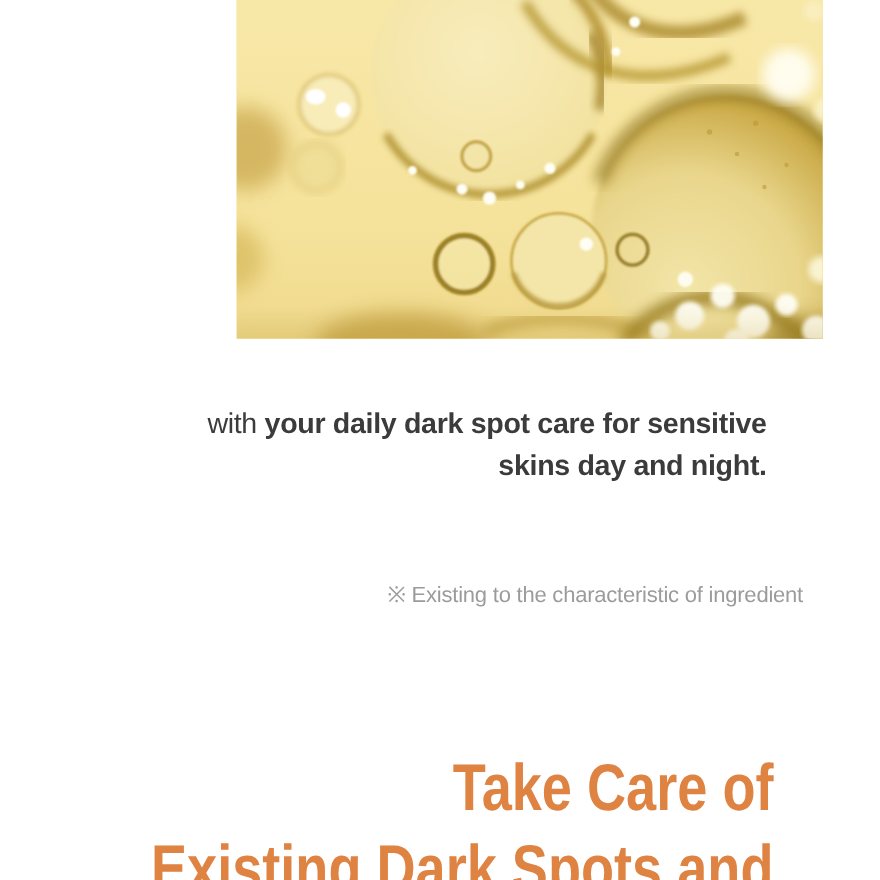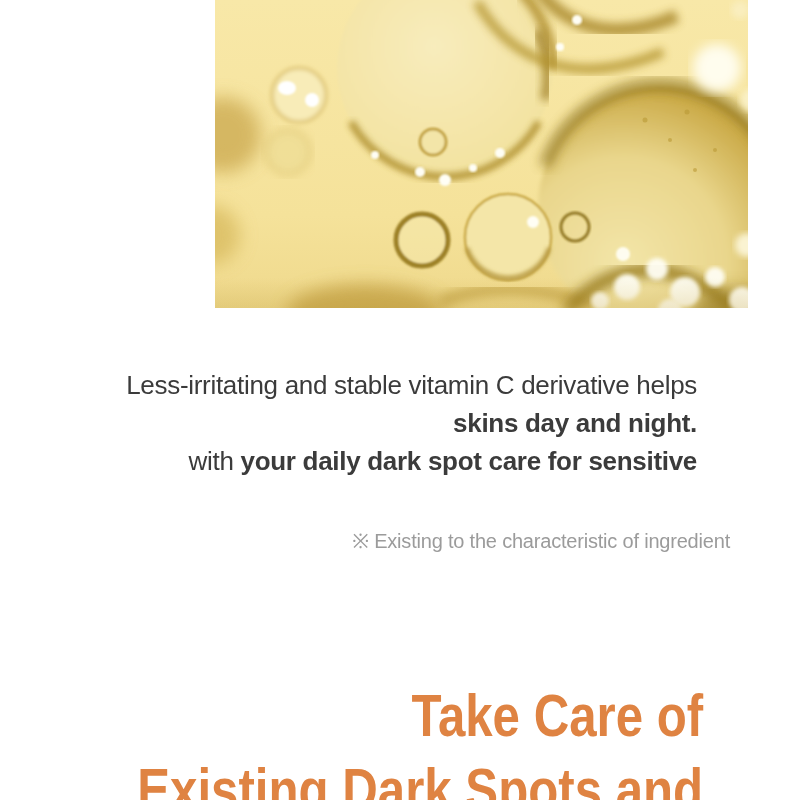--- a/index.html
+++ b/index.html
@@ -147,23 +147,22 @@
       <circle cx="502" cy="68" r="24" fill="#FFFDEE" filter="url(#b6)"></circle>
       <circle cx="536" cy="100" r="11" fill="#FBF3CC" opacity="0.85" filter="url(#b3)"></circle>
       <circle cx="525" cy="10" r="9" fill="#FAF0C4" opacity="0.8" filter="url(#b3)"></circle>
       <circle cx="532" cy="245" r="12" fill="#FDF8DC" opacity="0.9" filter="url(#b3)"></circle>
 
       <rect x="0" y="278" width="533" height="30" fill="url(#bottomShade)"></rect>
     </svg>
   </div>
 
   <div class="paragraph">
-    <div class="pline">Less-irritating and stable vitamin C derivative helps</div>
+    <div class="pline"><span>with </span><b>your daily dark spot care for sensitive</b></div>
     <div class="pline"><b>skins day and night.</b></div>
-    <div class="pline"><span>with </span><b>your daily dark spot care for sensitive</b></div>
   </div>
 
   <div class="note">※ Existing to the characteristic of ingredient</div>
 
   <h1 class="heading">
     <span class="hline">Take Care of</span>
     <span class="hline">Existing Dark Spots and</span>
   </h1>
 
 </div>

